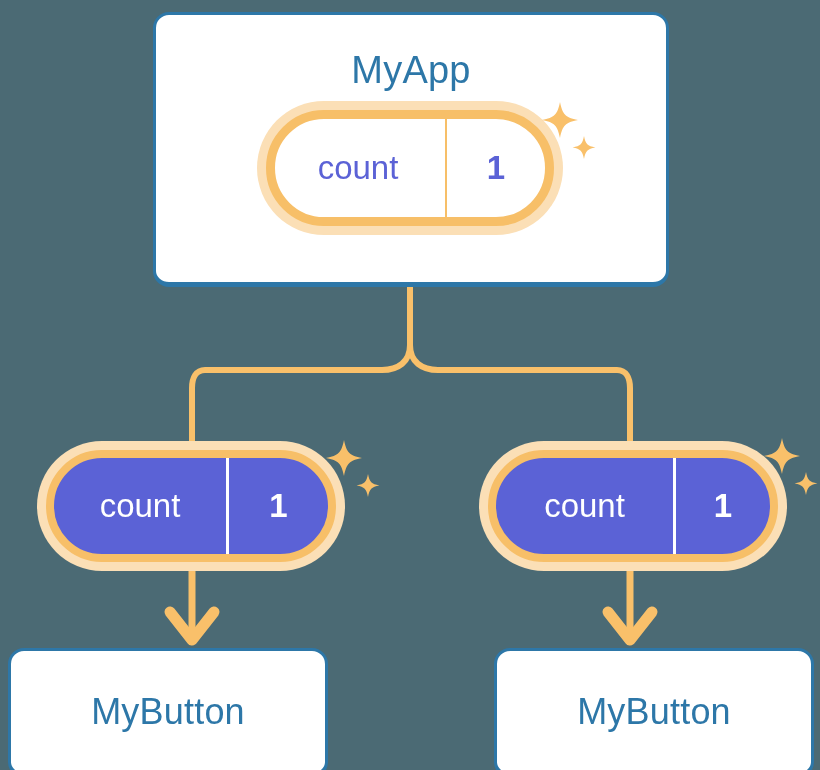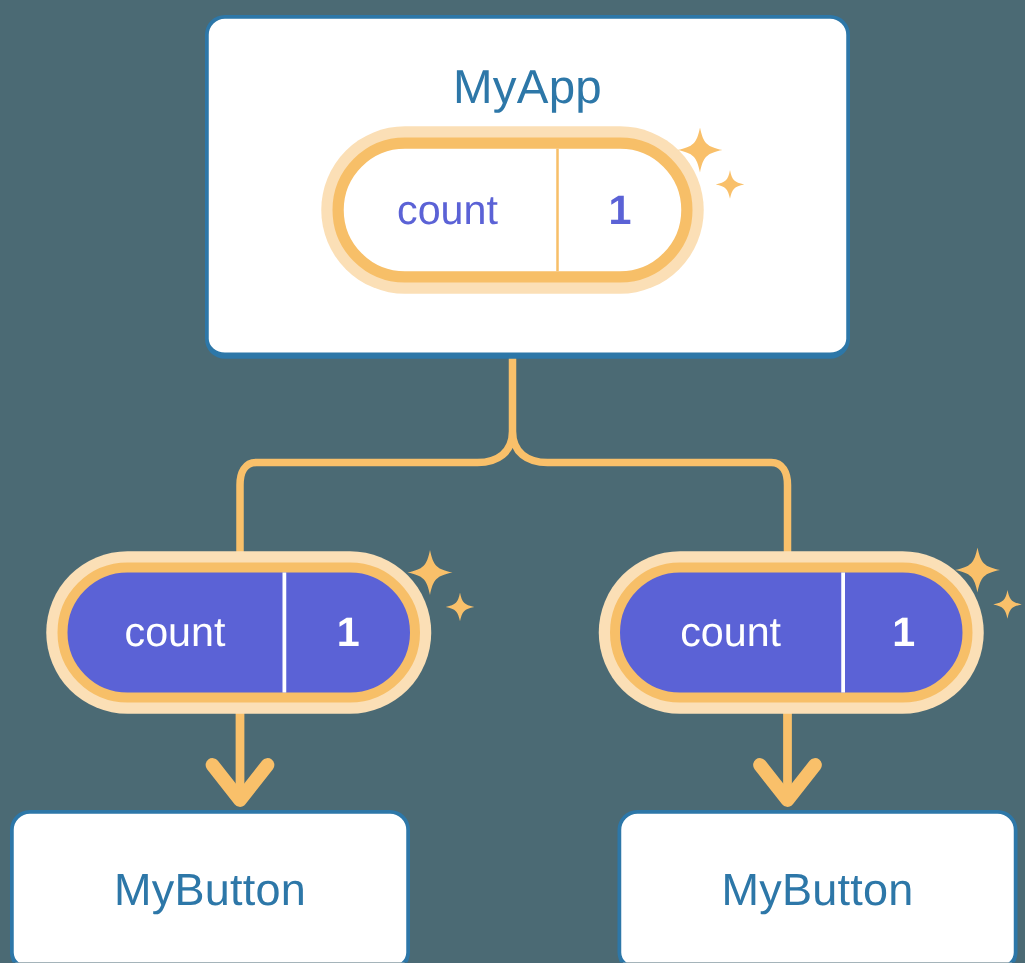--- a/index.html
+++ b/index.html
@@ -47,21 +47,21 @@
     color: #2d77a8;
     font-size: 38px;
     font-weight: 400;
     letter-spacing: 0.2px;
     text-align: center;
     white-space: nowrap;
   }
 
   
   #card-myapp {
-    left: 164px;
+    left: 153px;
     top: 12px;
     width: 516px;
     height: 275px;
   }
   #card-myapp .card-title {
     margin-top: 34px;
   }
 
   
   .card-leaf {

